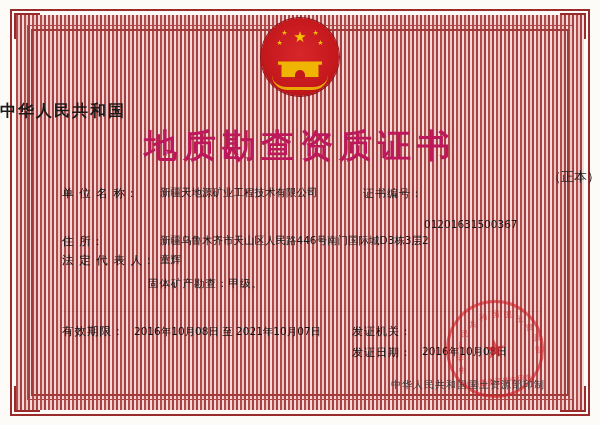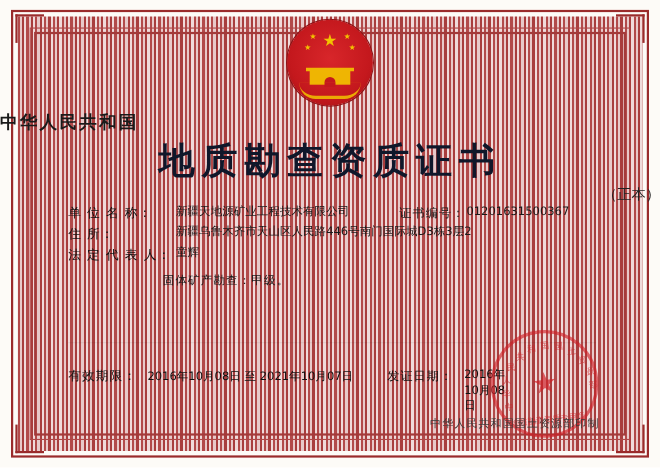--- a/index.html
+++ b/index.html
@@ -164,21 +164,21 @@
   }
   .title-main {
     position: absolute;
     top: 124px;
     left: 0;
     width: 100%;
     text-align: center;
     font-family: "DejaVu Serif", "Liberation Serif", serif;
     font-size: 33px;
     letter-spacing: 6px;
-    color: #0f172a;
+    color: #be185d;
     font-weight: bold;
   }
   .title-sub {
     position: absolute;
     top: 168px;
     left: 0;
     width: 100%;
     text-align: right;
     font-family: "DejaVu Serif", "Liberation Serif", serif;
     font-size: 13px;
@@ -223,35 +223,35 @@
   .col-left { width: 300px; display: flex; }
   .col-right { flex: 1; display: flex; }
   .lbl-r {
     width: 62px;
     flex: 0 0 62px;
     font-size: 11px;
     letter-spacing: 1px;
     white-space: nowrap;
     text-align: center;
   }
-  .val-r { font-size: 10.5px; }
+  .val-r { font-size: 10.5px; margin-top: 32px; }
 
   .qual-line {
     margin-top: 9px;
     margin-left: 86px;
     font-size: 10.5px;
     letter-spacing: 1px;
   }
 
   
   .bottom {
     position: absolute;
     left: 62px;
-    top: 334px;
-    width: 404px;
+    top: 324px;
+    width: 468px;
     font-size: 11px;
     color: #111;
   }
   .bottom-row {
     display: flex;
     align-items: flex-start;
   }
   .validity-lbl {
     width: 72px;
     flex: 0 0 72px;
@@ -404,20 +404,24 @@
     <div class="qual-line">固体矿产勘查：甲级。</div>
   </div>
 
   <div class="divider-faint"></div>
 
   <div class="bottom">
     <div class="bottom-row">
       <div class="validity-lbl">有效期限：</div>
       <div class="validity-val">2016年10月08日 至 2021年10月07日</div>
       <div class="issuer-block">
+        <div class="issuer-row">
+          <div class="issuer-lbl">发证机关：</div>
+          <div class="issuer-val"></div>
+        </div>
         <div class="issuer-row">
           <div class="issuer-lbl">发证日期：</div>
           <div class="issuer-val">2016年10月08日</div>
         </div>
       </div>
     </div>
   </div>
 
   <div class="seal">
     <div class="seal-text">

